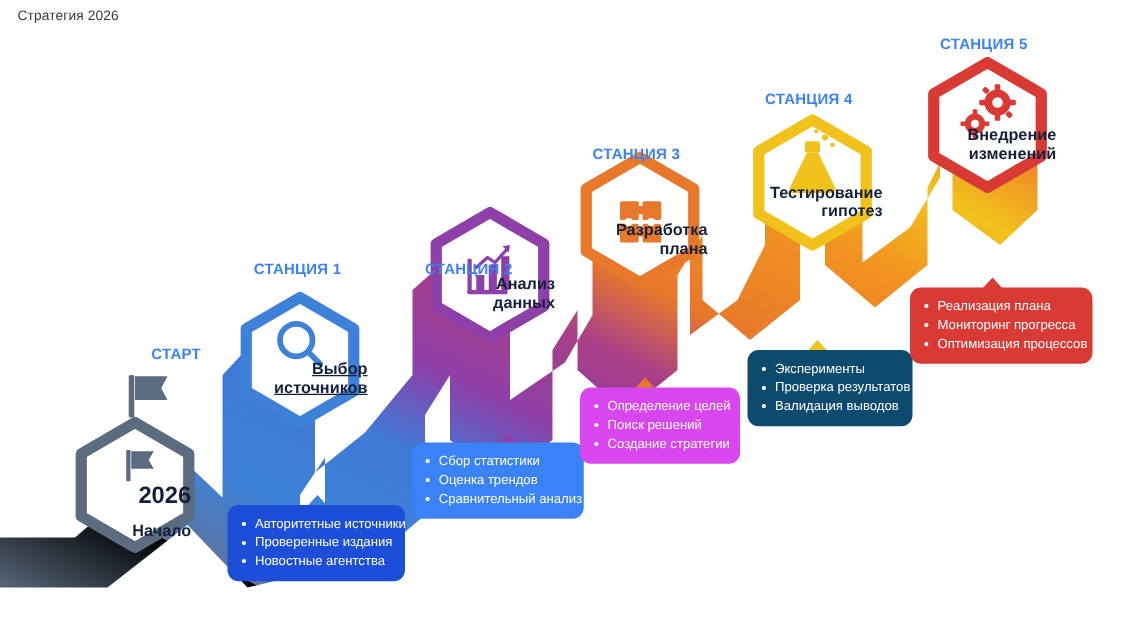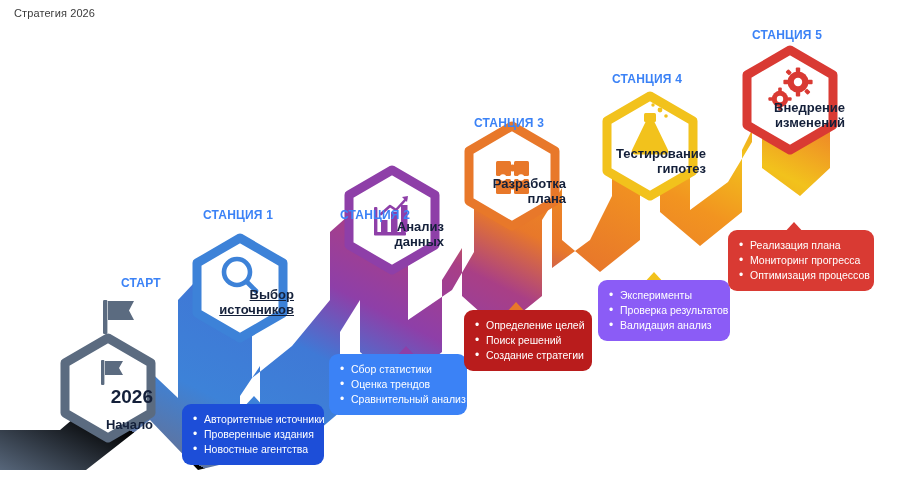--- a/index.html
+++ b/index.html
@@ -253,34 +253,34 @@
   <div class="tip" style="left:395px;top:346px;border-left:11px solid transparent;border-right:11px solid transparent;border-bottom:12px solid #8E3FA8;"></div>
   <div class="bullets" style="left:329px;top:354px;width:138px;background:#3b82f6;">
     <ul>
       <li>Сбор статистики</li>
       <li>Оценка трендов</li>
       <li>Сравнительный анализ</li>
     </ul>
   </div>
 
   <div class="tip" style="left:505px;top:302px;border-left:11px solid transparent;border-right:11px solid transparent;border-bottom:12px solid #E8782A;"></div>
-  <div class="bullets" style="left:464px;top:310px;width:128px;background:#b91c1c;">
+  <div class="bullets" style="left:464px;top:310px;width:128px;background:#d946ef;">
     <ul>
       <li>Определение целей</li>
       <li>Поиск решений</li>
       <li>Создание стратегии</li>
     </ul>
   </div>
 
   <div class="tip" style="left:643px;top:272px;border-left:11px solid transparent;border-right:11px solid transparent;border-bottom:12px solid #F2C21C;"></div>
-  <div class="bullets" style="left:598px;top:280px;width:132px;background:#8b5cf6;">
+  <div class="bullets" style="left:598px;top:280px;width:132px;background:#0c4a6e;">
     <ul>
       <li>Эксперименты</li>
       <li>Проверка результатов</li>
-      <li>Валидация анализ</li>
+      <li>Валидация выводов</li>
     </ul>
   </div>
 
   <div class="tip" style="left:783px;top:222px;border-left:11px solid transparent;border-right:11px solid transparent;border-bottom:12px solid #D93A33;"></div>
   <div class="bullets" style="left:728px;top:230px;width:146px;background:#D93A33;">
     <ul>
       <li>Реализация плана</li>
       <li>Мониторинг прогресса</li>
       <li>Оптимизация процессов</li>
     </ul>

